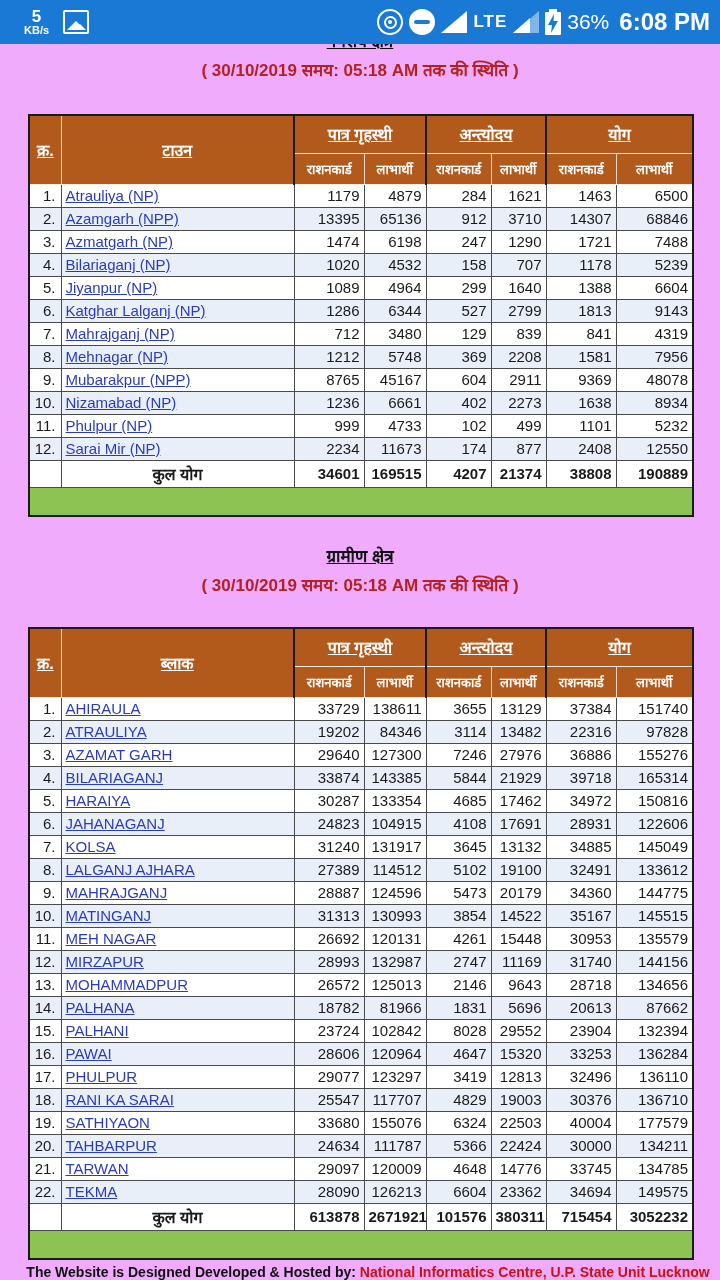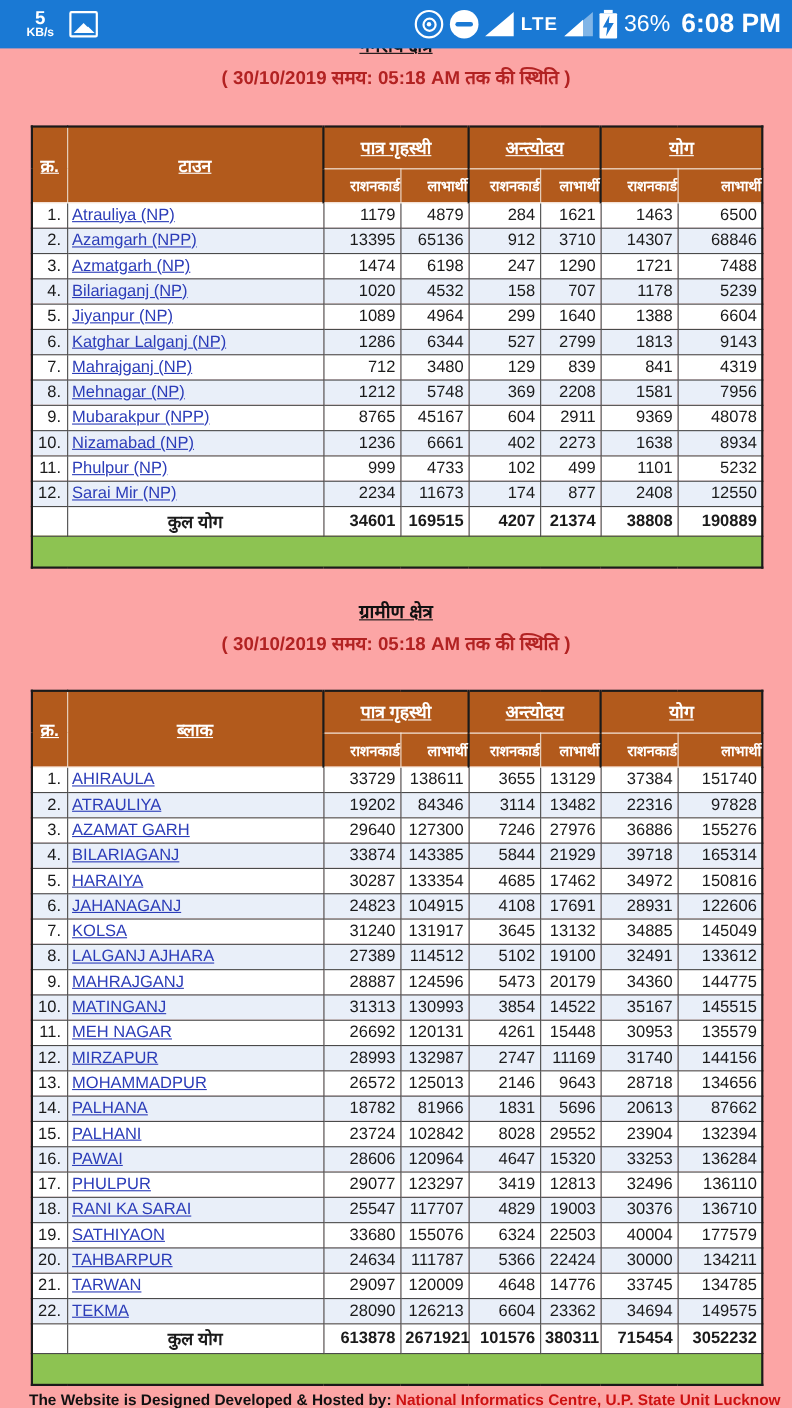--- a/index.html
+++ b/index.html
@@ -41,39 +41,39 @@
   .lte { font-weight:bold; font-size:17px; letter-spacing:1px; }
   .batt { width:16px; height:26px; position:relative; }
   .batt .cap { position:absolute; top:0; left:4px; width:8px; height:3px; background:#fff; }
   .batt .body { position:absolute; top:3px; left:0; width:16px; height:23px;
                 background:#fff; border-radius:1px; }
   .batt svg { position:absolute; top:5px; left:2px; }
   .pct { font-size:21px; }
   .time { font-size:24px; font-weight:bold; margin-left:4px; }
 
   
-  .content { position:absolute; top:0; left:0; width:720px; z-index:1; background:#fca5a5; }
+  .content { position:absolute; top:0; left:0; width:720px; z-index:1; background:#f0abfc; }
   .section-title { margin-top:30px; text-align:center; font-size:17px; font-weight:bold;
                    color:#111; text-decoration:underline; line-height:24px; }
   .section-title.second { margin-top:28px; }
   .dateline { margin-top:7px; text-align:center; font-size:17px; font-weight:bold;
               color:#b22222; line-height:20px; }
 
   .tblwrap { padding:0 28px; }
   table { border-collapse:collapse; table-layout:fixed; width:664px;
           margin-top:33px; border:2px solid #1a1a1a; font-size:15px; }
   table.second { margin-top:31px; }
   col.c-sn { width:32px; } col.c-name { width:233px; }
   col.c1 { width:70px; } col.c2 { width:62px; } col.c3 { width:65px; }
   col.c4 { width:55px; } col.c5 { width:70px; } col.c6 { width:77px; }
 
   thead th { background:#b25a1c; color:#fff; font-weight:bold;
              border:1px solid #e9d9c8; border-bottom-color:#f5ede2; }
   thead tr.r1 th { height:38px; font-size:16px; }
-  thead tr.r2 th { height:31px; font-size:13px;text-align:right; }
+  thead tr.r2 th { height:31px; font-size:13px; }
   thead th.u { text-decoration:underline; }
   thead th.gb { border-left:1px solid #222;margin-top:18px; }
   thead th.ob { border-left:2px solid #1a1a1a; }
 
   tbody td, tfoot td { border:1px solid #4a4a4a; height:23px; padding:1px 4px;
                        color:#1a1a1a; background:#fff; }
   tbody tr.alt td { background:#e9eff9; }
   td.sn { text-align:right; padding-right:5px; }
   td.name a { color:#2b3cb8; text-decoration:underline; }
   td.num { text-align:right; font-variant-numeric:tabular-nums; }

